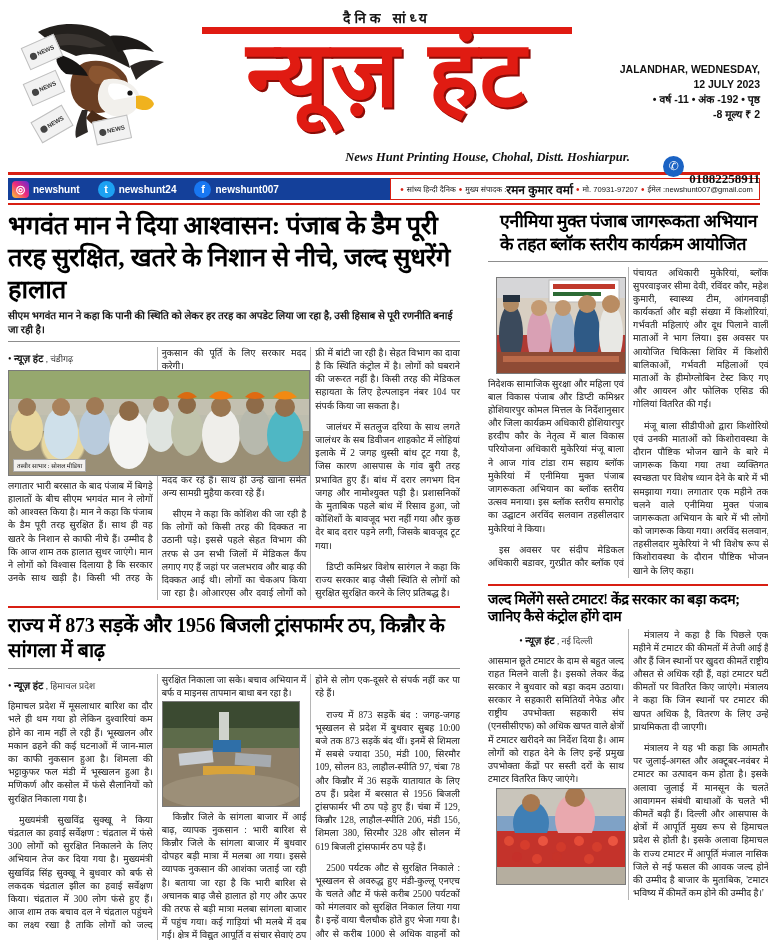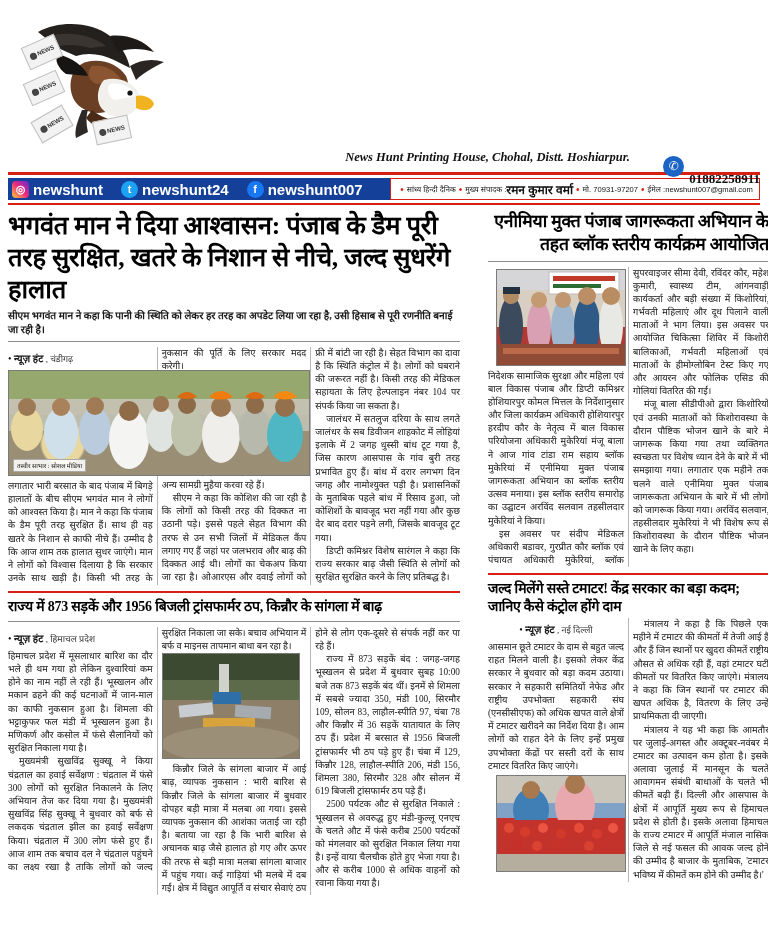--- a/index.html
+++ b/index.html
@@ -45,53 +45,53 @@
   
   .rulebar{height:3px;background:#d81f13;margin:0 8px;}
   .socialbar{margin:3px 8px 0 8px;height:22px;display:flex;align-items:stretch;}
   .social-left{background:#14409a;display:flex;align-items:center;gap:4px;padding:0 6px 0 4px;flex:0 0 372px;}
   .soc{display:flex;align-items:center;gap:4px;margin-right:14px;}
   .soc-ico{width:17px;height:17px;border-radius:4px;display:flex;align-items:center;justify-content:center;
     font-family:"Liberation Sans",sans-serif;font-size:11px;font-weight:bold;color:#fff;}
   .ico-ig{background:linear-gradient(45deg,#f9ce34,#ee2a7b,#6228d7);}
   .ico-tw{background:#1da1f2;border-radius:50%;}
   .ico-fb{background:#1877f2;border-radius:50%;}
-  .soc-label{font-family:"Liberation Sans",sans-serif;font-size:15px;font-weight:bold;color:#fff;}
+  .soc-label{font-family:"Liberation Sans",sans-serif;font-size:10px;font-weight:bold;color:#fff;}
   .social-right{flex:1;border:1.5px solid #d81f13;background:#fff;display:flex;align-items:center;
     justify-content:center;font-family:"Liberation Sans",sans-serif;font-size:7.6px;color:#111;}
   .social-right b{font-size:12px;}
   .social-right .dot{color:#d81f13;font-size:10px;margin:0 3px;}
   .rulebar2{height:2px;background:#d81f13;margin:3px 8px 0 8px;}
 
   
   .content{position:relative;margin:5px 8px 0 8px;display:flex;gap:8px;}
   .colL{width:452px;}
   .vdiv{width:1px;background:#9a9a9a;margin:0 6px;}
   .colR{width:293px;}
 
   h1.head{
     font-family:"Liberation Serif","DejaVu Serif",serif;font-weight:bold;
     font-size:25.5px;line-height:1.26;margin:0 0 3px 0;color:#000;letter-spacing:-0.2px;
   }
-  h1.head.r{font-size:17.5px;line-height:1.3;text-align:right;}
-  h1.head.mid{font-size:14px;line-height:1.25;}
+  h1.head.r{font-size:17.5px;line-height:1.3;text-align:left;margin-left:12px;}
+  h1.head.mid{font-size:20px;line-height:1.25;}
   h1.head.rb{font-size:14px;line-height:1.24;}
   .standfirst{font-size:10.2px;line-height:1.3;margin:0 0 4px 0;font-weight:bold;color:#1a1a1a;}
   .byline{font-size:9.6px;margin:4px 0 5px 0;}
   .byline .bn{font-family:"Liberation Sans",sans-serif;font-weight:bold;font-size:10px;}
   .byline .bp{font-size:9px;color:#333;}
   .dotred{color:#111;font-size:10px;}
 
   .hr-red{height:2px;background:#d81f13;margin:6px 0 5px 0;}
   .hr-thin{height:1px;background:#8d8d8d;margin:5px 0;}
 
   .cols3{column-count:3;column-gap:9px;column-rule:1px solid #b5b5b5;}
   .cols2{column-count:2;column-gap:9px;column-rule:1px solid #b5b5b5;}
   .bodytext{font-size:9.3px;line-height:1.42;text-align:justify;color:#171717;margin:0;}
-  .bodytext p{margin:0 0 0 0;text-indent:11px;}
+  .bodytext p{margin:8px 0 0 0;text-indent:11px;}
   .bodytext p.first{text-indent:0;}
 
   .photo{width:100%;border:1px solid #7a7a7a;display:block;position:relative;overflow:hidden;}
   .photo .cap{position:absolute;left:4px;bottom:3px;background:rgba(255,255,255,.88);
     font-size:6.2px;padding:1px 3px;color:#111;border:1px solid #aaa;}
 
   .floatbox{float:left;width:300px;margin:0 9px 4px 0;}
   .floatbox-c{float:left;width:136px;margin:0 8px 4px 0;}
   .floatbox-cr{float:right;width:128px;margin:2px 0 4px 8px;}
 
@@ -129,21 +129,34 @@
         <path d="M74 96 C84 104 96 108 106 106 L98 116 C86 118 74 112 68 104 Z" fill="#4a2b18"></path>
         <path d="M64 96 C60 106 56 116 58 124 L70 118 C68 110 68 102 70 96 Z" fill="#2d2927"></path>
         <path d="M40 40 C54 44 66 52 70 62 L48 60 C40 54 36 46 40 40 Z" fill="#171514"></path>
       </svg>
       <div class="money-note n1"><span class="circ"></span>NEWS</div>
       <div class="money-note n2"><span class="circ"></span>NEWS</div>
       <div class="money-note n3"><span class="circ"></span>NEWS</div>
       <div class="money-note n4"><span class="circ"></span>NEWS</div>
     </div>
 
-
+    <div class="title-block">
+      <div class="kicker">दैनिक सांध्य</div>
+      <div class="logo">
+        <span class="bar"></span>
+        <span>न्यूज़ हंट</span>
+      </div>
+    </div>
+
+    <div class="edition">
+      <div>JALANDHAR, WEDNESDAY,</div>
+      <div>12 JULY 2023</div>
+      <div class="hi">• वर्ष -11 • अंक -192 • पृष्ठ</div>
+      <div class="hi">-8 मूल्य ₹ 2</div>
+    </div>
 
     <div class="presshouse">News Hunt Printing House, Chohal, Distt. Hoshiarpur.</div>
     <div class="phone-wrap">
       <span class="phone-circle">✆</span>
       <span class="phone-num">01882258911</span>
     </div>
   </div>
 
   <div class="rulebar"></div>
 

